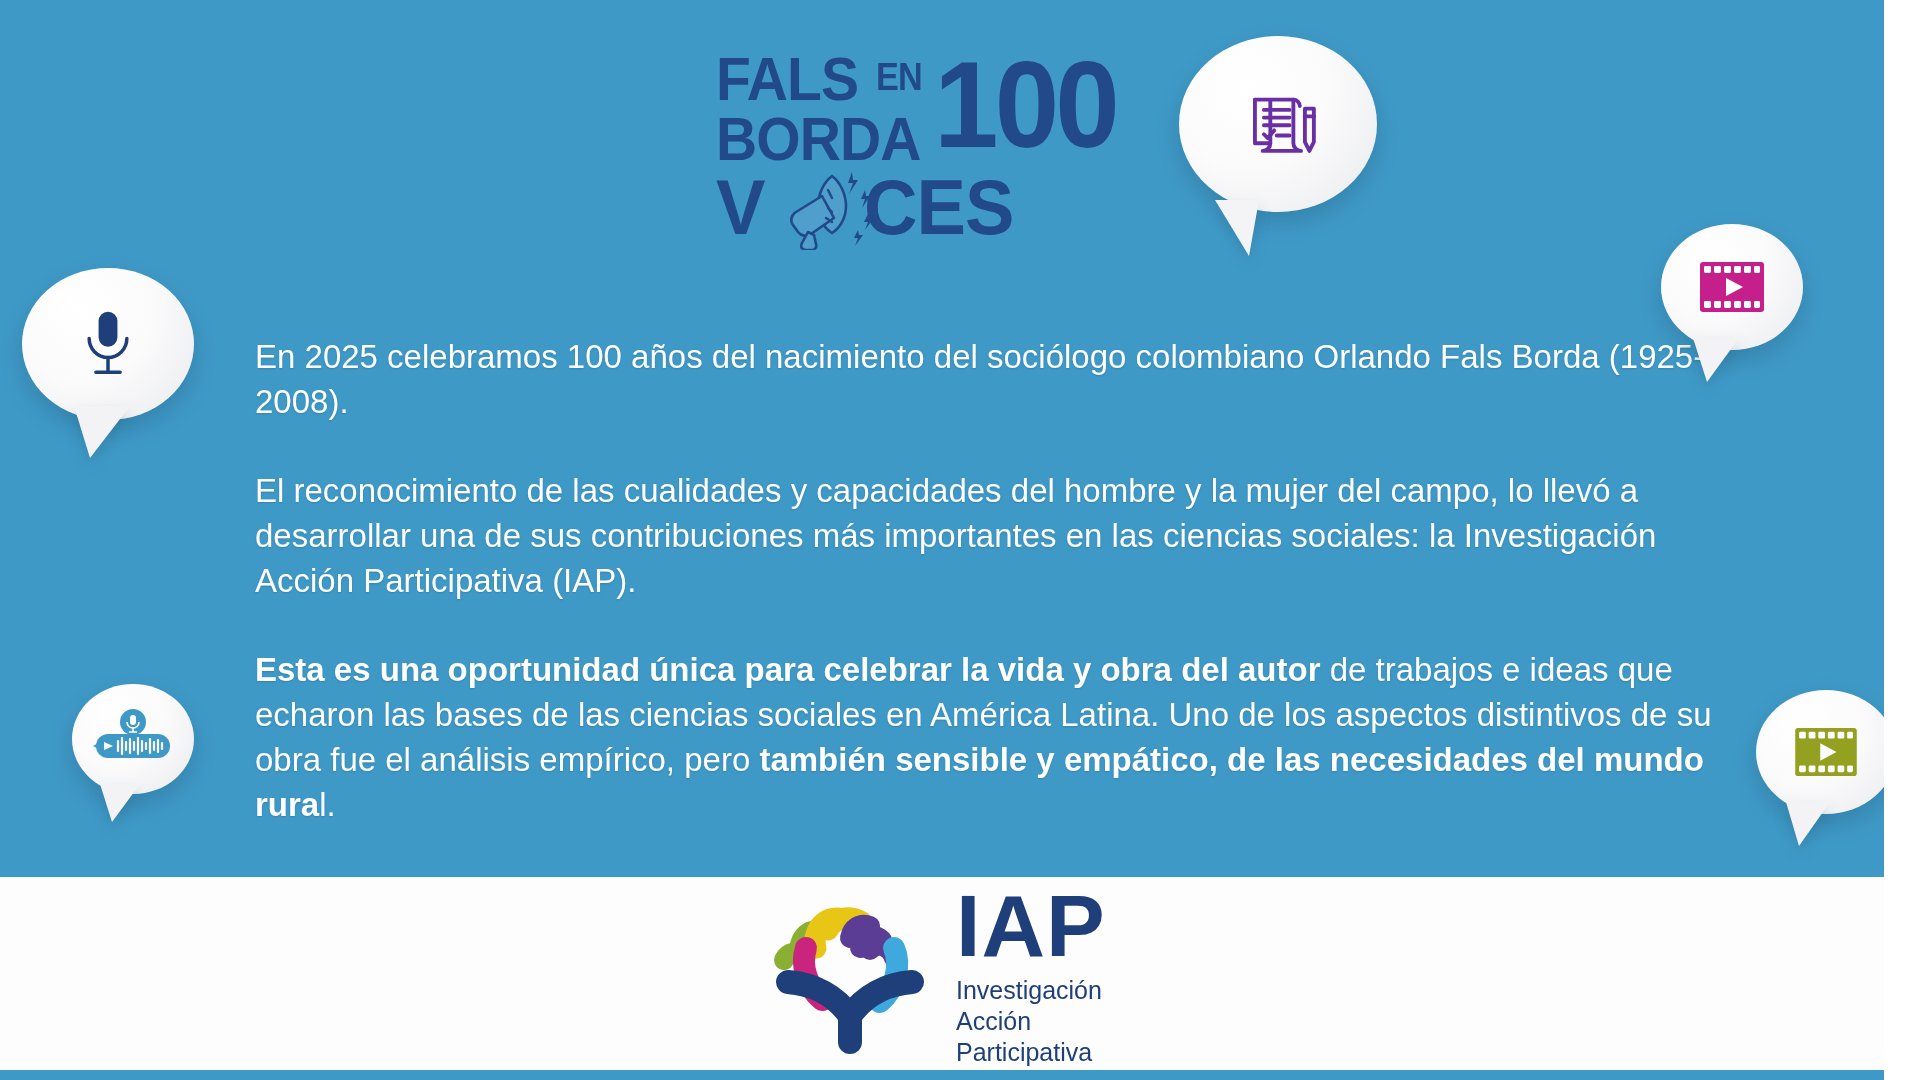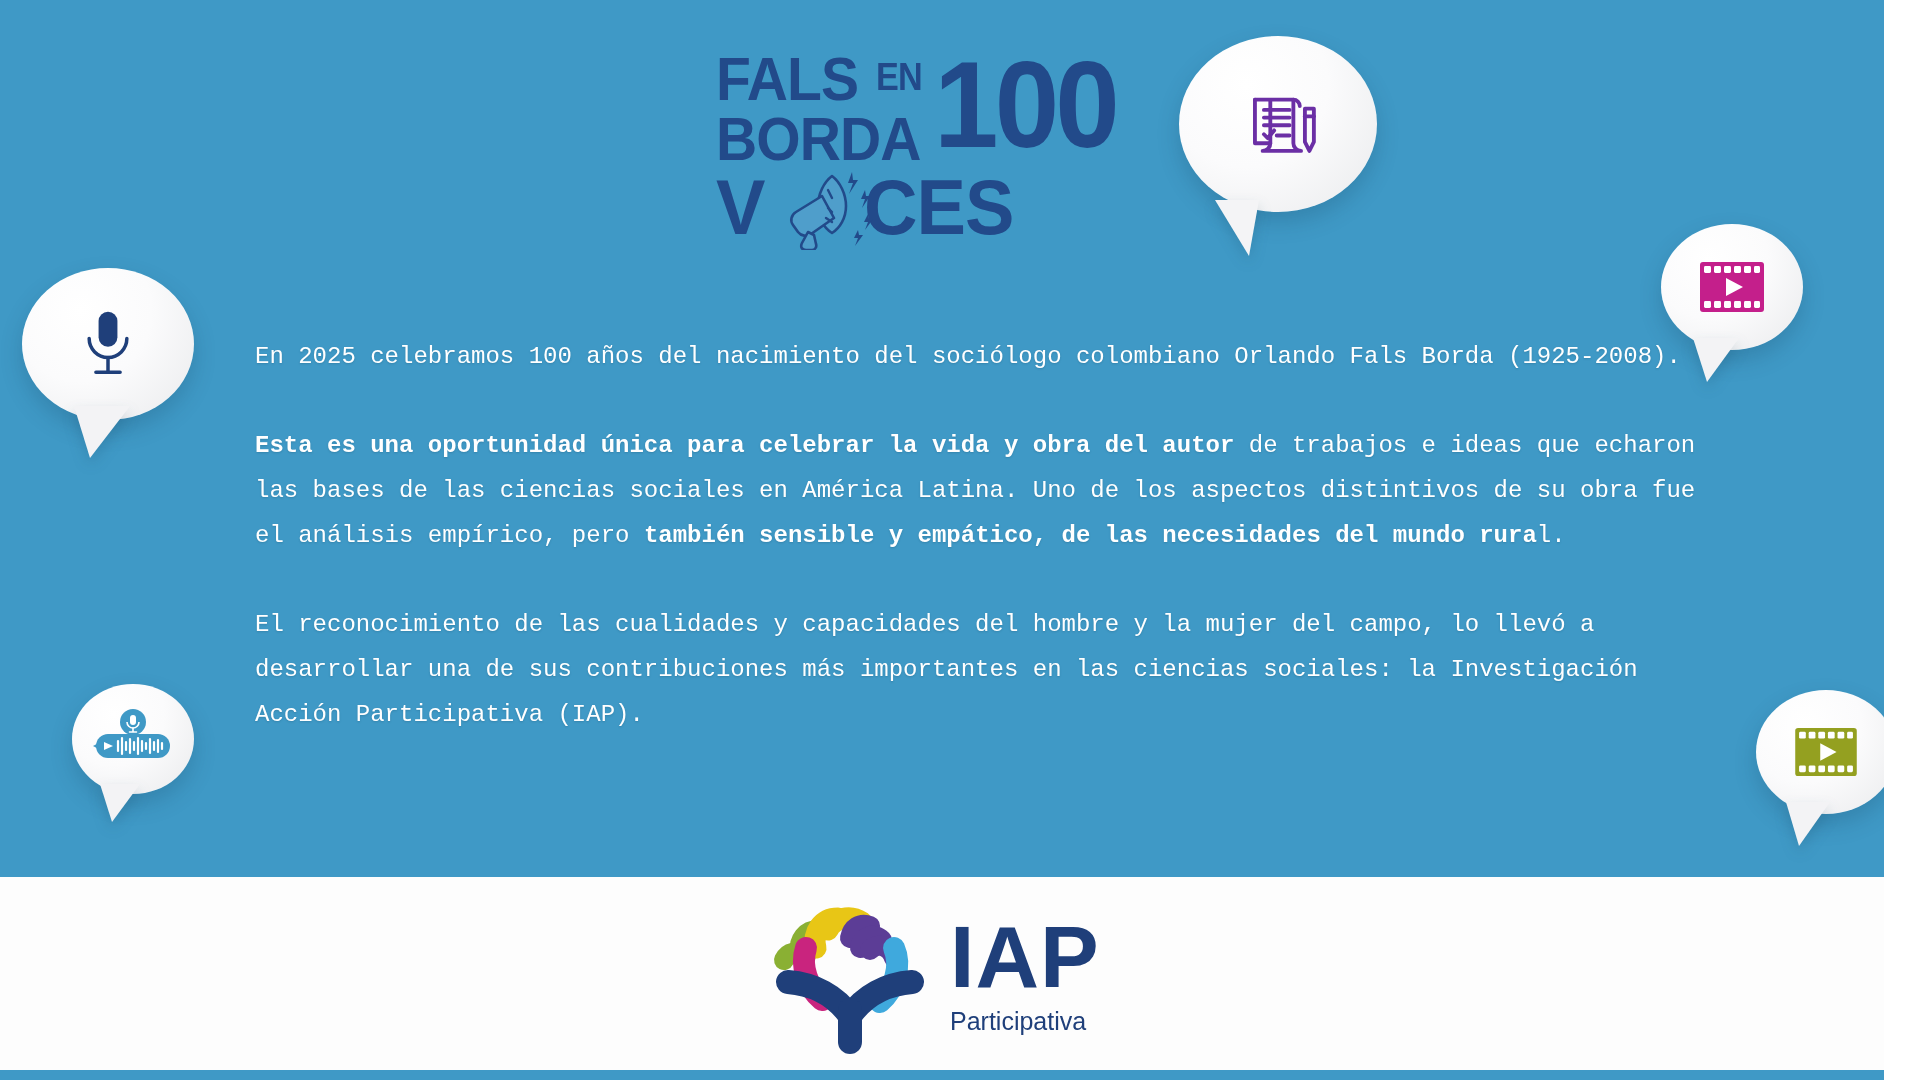--- a/index.html
+++ b/index.html
@@ -115,23 +115,23 @@
     height: 82px;
   }
 
   
   .copy {
     position: absolute;
     left: 255px;
     top: 334px;
     width: 1460px;
     color: #ffffff;
-    font-size: 24px;
+    font-size: 33px;
     line-height: 45px;
-    font-family: Liberation Mono, monospace;
+    font-family: Liberation Sans, sans-serif;
     text-shadow: 0 1px 2px rgba(20,70,100,.25);
   }
   .copy p { margin: 0 0 44px 0; }
   .copy p:last-child { margin-bottom: 0; }
   .copy b { font-weight: 700; }
 
   
   .bubble {
     position: absolute;
     display: flex;
@@ -213,21 +213,21 @@
     position: absolute;
     left: 766px;
     top: 892px;
     width: 400px;
     height: 170px;
     display: flex;
     align-items: center;
   }
   .iap-mark { width: 170px; height: 170px; flex: none; }
   .iap-text {
-    margin-left: 14px;
+    margin-left: 20px;
     color: #1f3f7a;
     line-height: 1;
   }
   .iap-acronym {
     font-size: 88px;
     font-weight: 700;
     letter-spacing: 1px;
     color: #1f3f7a;
     line-height: .92;
   }
@@ -269,22 +269,22 @@
         <path d="M74 4 L70 15 L75 15 L71 26 L80 12 L75 12 Z"></path>
         <path d="M87 22 L83 31 L87 31 L84 40 L92 28 L88 28 Z"></path>
         <path d="M90 46 L86 54 L90 54 L87 62 L95 51 L91 51 Z"></path>
         <path d="M80 62 L76 70 L80 70 L77 78 L85 67 L81 67 Z"></path>
       </g>
     </svg>
   </div>
 
   <div class="copy">
     <p><span>En 2025 celebramos 100 años del nacimiento del sociólogo colombiano Orlando Fals Borda (1925-2008).</span></p>
+    <p><span>El reconocimiento de las cualidades y capacidades del hombre y la mujer del campo, lo llevó a desarrollar una de sus contribuciones más importantes en las ciencias sociales: la Investigación Acción Participativa (IAP).</span></p>
     <p><b>Esta es una oportunidad única para celebrar la vida y obra del autor</b><span> de trabajos e ideas que echaron las bases de las ciencias sociales en América Latina. Uno de los aspectos distintivos de su obra fue el análisis empírico, pero </span><b>también sensible y empático, de las necesidades del mundo rura</b><span>l.</span></p>
-    <p><span>El reconocimiento de las cualidades y capacidades del hombre y la mujer del campo, lo llevó a desarrollar una de sus contribuciones más importantes en las ciencias sociales: la Investigación Acción Participativa (IAP).</span></p>
   </div>
 
   <div class="bubble" id="bubble-doc">
     <span class="tail"></span>
     <svg width="82" height="82" viewBox="0 0 64 64">
       <g fill="none" stroke="#6b2fa5" stroke-width="3" stroke-linejoin="round" stroke-linecap="round">
         <path d="M14 13 h30 a5 5 0 0 1 0 0 v34 a6 6 0 0 0 6 6 H20 a6 6 0 0 0 6 -6 V13"></path>
         <path d="M44 13 a5 5 0 0 1 5 5 v0"></path>
         <path d="M14 13 v34 h12"></path>
         <path d="M21 21 h20 M21 27 h20 M21 33 h20 M31 41 h10"></path>
@@ -390,18 +390,19 @@
         <path d="M40 56 C34 74 42 96 56 108" stroke="#c9247e" stroke-width="22"></path>
         <path d="M128 56 C136 74 128 98 114 110" stroke="#3fa9dd" stroke-width="22"></path>
         <path d="M22 90 C48 92 70 104 84 124" stroke="#1f3f7a" stroke-width="24"></path>
         <path d="M146 90 C120 92 98 104 84 124" stroke="#1f3f7a" stroke-width="24"></path>
         <path d="M84 118 V150" stroke="#1f3f7a" stroke-width="24"></path>
       </g>
     </svg>
     <div class="iap-text">
       <div class="iap-acronym">IAP</div>
       <div class="iap-sub">
+        <div>Investigación Acción</div>
         <div>Participativa</div>
       </div>
     </div>
   </div>
 
 </div>
 
 </body></html>

